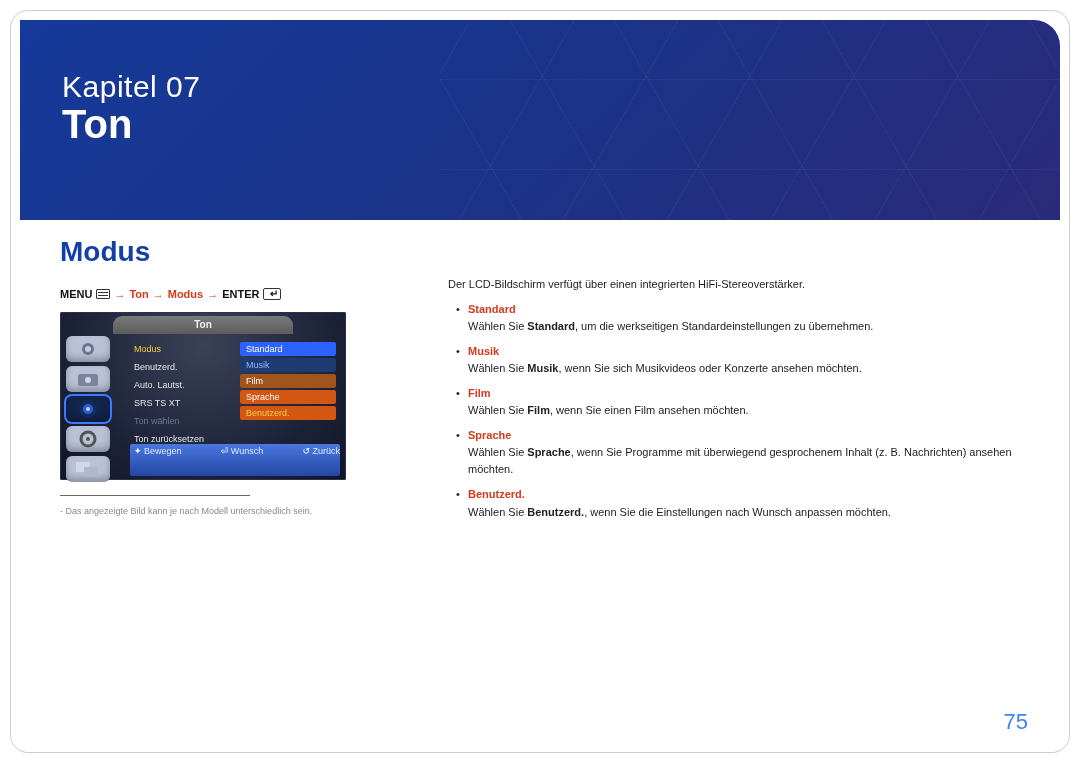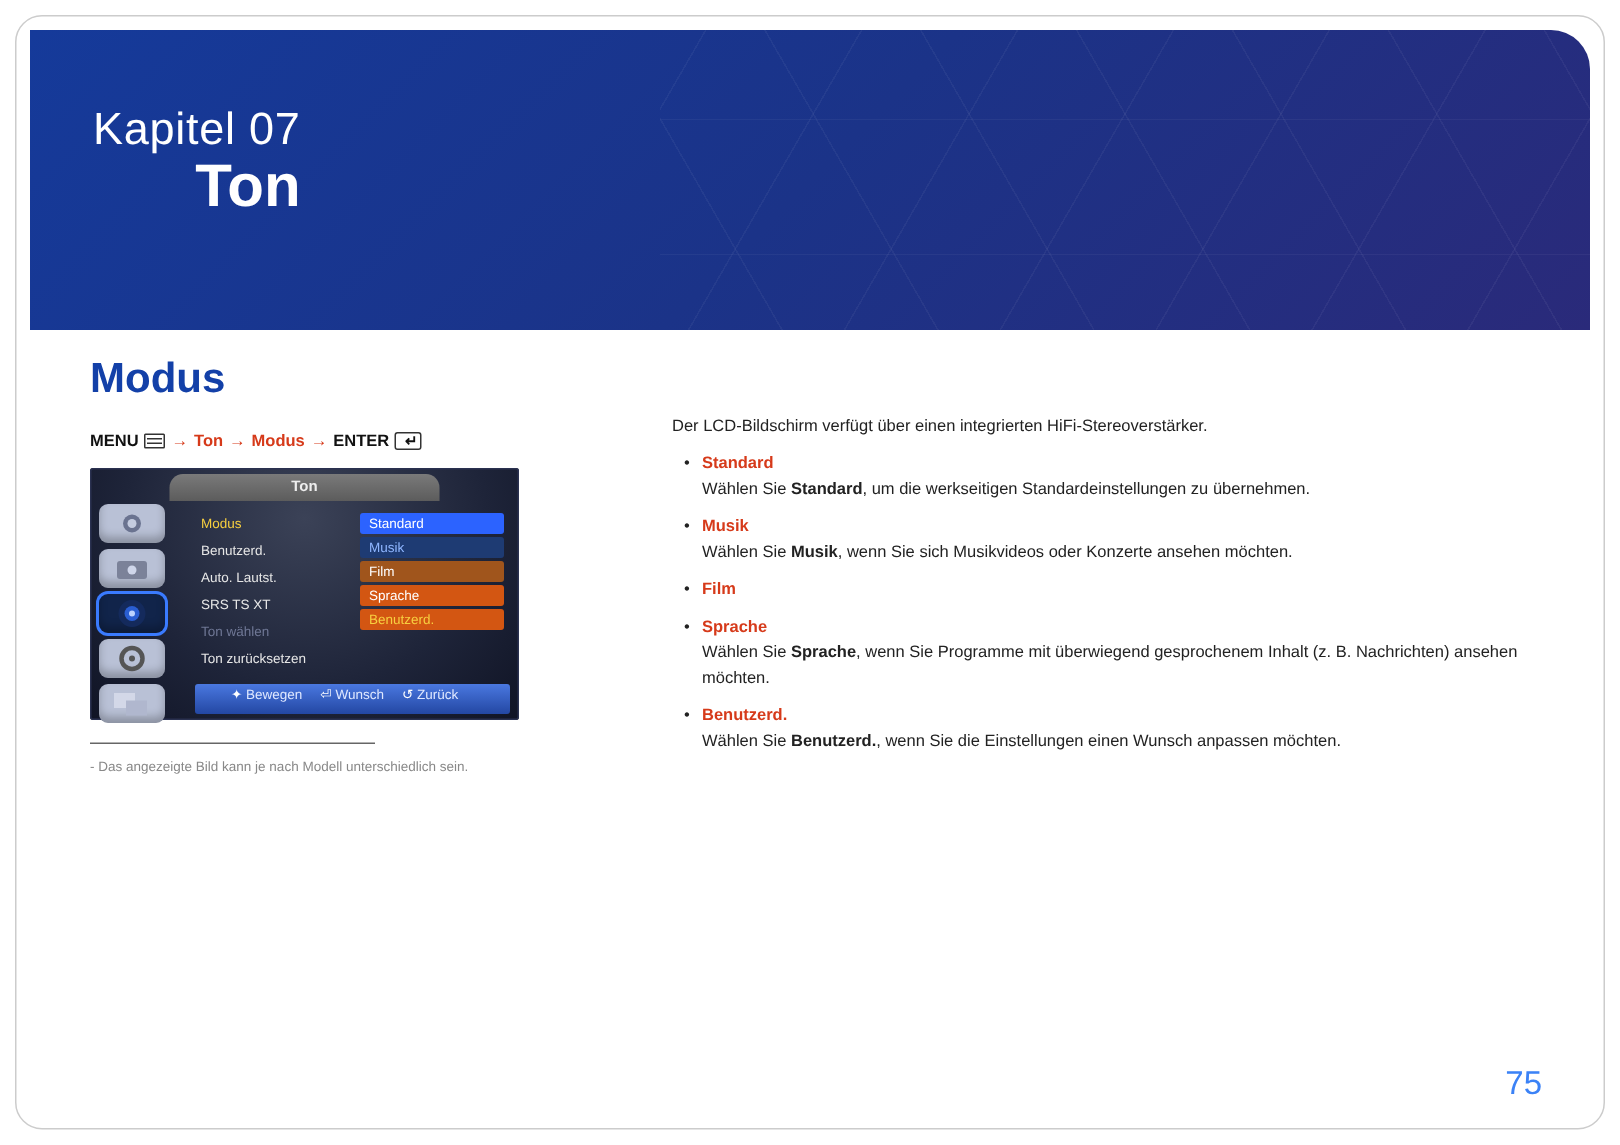--- a/index.html
+++ b/index.html
@@ -5,21 +5,20 @@
   * { margin: 0; padding: 0; box-sizing: border-box; }
   body { font-family: Arial, Helvetica, sans-serif; background: #fff; width: 1080px; height: 763px; position: relative; overflow: hidden; }
 
   .page-border { position: absolute; top: 10px; left: 10px; right: 10px; bottom: 10px; border: 1px solid #ccc; border-radius: 18px; }
 
   .hero {
     position: absolute; top: 20px; left: 20px; right: 20px; height: 200px;
     background: linear-gradient(135deg, #153a9a 0%, #1b3388 50%, #2a2a7a 100%);
     border-top-right-radius: 26px;
     overflow: hidden;
-    text-align: right;
   }
   .hero-cubes {
     position: absolute; right: 0; top: -40px; width: 620px; height: 280px;
     background-image:
       repeating-linear-gradient(60deg, rgba(255,255,255,.08) 0 1px, transparent 1px 90px),
       repeating-linear-gradient(-60deg, rgba(255,255,255,.08) 0 1px, transparent 1px 90px),
       repeating-linear-gradient(0deg, rgba(255,255,255,.08) 0 1px, transparent 1px 90px);
     opacity:.6;
   }
   .hero-text { position: absolute; left: 42px; top: 50px; color: #fff; }
@@ -57,21 +56,21 @@
   .osd-list .row { height:14px; line-height:14px; padding-left:4px; color:#e6e6e6; font-size:9px; white-space:nowrap; }
   .osd-list .row.sel { color:#f7cf3f; }
   .osd-list .row.dis { color:#6f7795; }
   .osd-vals { position:absolute; left:180px; top:30px; width:96px; display:flex; flex-direction:column; gap:2px; }
   .osd-val { height:14px; line-height:14px; padding-left:6px; font-size:9px; border-radius:2px; }
   .osd-val.sel { background:#2c63ff; color:#fff; }
   .osd-val.musik { background:#1e3b73; color:#8fb6ff; }
   .osd-val.film { background:#a0551c; color:#fff; }
   .osd-val.spr { background:#d35612; color:#fff; }
   .osd-val.ben { background:#d35612; color:#f7cf3f; }
-  .osd-bottom { position:absolute; left:70px; right:6px; bottom:4px; height:20px; line-height:15px; background:linear-gradient(#4a78e0,#2347a3); border-radius:2px; padding-left:24px; font-size:9px; color:#dfe8ff; display:flex; gap:12px; }
+  .osd-bottom { position:absolute; left:70px; right:6px; bottom:4px; height:32px; line-height:15px; background:linear-gradient(#4a78e0,#2347a3); border-radius:2px; padding-left:4px; font-size:9px; color:#dfe8ff; display:flex; gap:12px;justify-content:space-between; }
   .osd-bottom span.g { color:#fff; }
 
   .osd-footnote-rule { position:absolute; left:60px; top:495px; width:190px; border-top:1px solid #666; }
   .osd-footnote { position:absolute; left:48px; top:506px; width:300px; font-size:9px; color:#888;margin-left:12px; }
 
   
   .content { position:absolute; left:448px; top:276px; right:60px; font-size:11px; color:#222; line-height:1.55; }
   .content p.intro { margin-bottom:8px; }
   .content .item { position:relative; padding-left:20px; margin-bottom:8px; }
   .content .item::before { content:"•"; position:absolute; left:8px; top:0; color:#222; }
@@ -173,30 +172,33 @@
 
   <div class="item">
     <span class="label">Musik</span>
     <span class="body">
       <span>Wählen Sie </span><b>Musik</b><span>, wenn Sie sich Musikvideos oder Konzerte ansehen möchten.</span>
     </span>
   </div>
 
   <div class="item">
     <span class="label">Film</span>
+    <span class="body">
+      <span>Wählen Sie </span><b>Film</b><span>, wenn Sie einen Film ansehen möchten.</span>
+    </span>
   </div>
 
   <div class="item">
     <span class="label">Sprache</span>
     <span class="body">
       <span>Wählen Sie </span><b>Sprache</b><span>, wenn Sie Programme mit überwiegend gesprochenem Inhalt (z. B. Nachrichten) ansehen möchten.</span>
     </span>
   </div>
 
   <div class="item">
     <span class="label">Benutzerd.</span>
     <span class="body">
-      <span>Wählen Sie </span><b>Benutzerd.</b><span>, wenn Sie die Einstellungen einen Wunsch anpassen möchten.</span>
+      <span>Wählen Sie </span><b>Benutzerd.</b><span>, wenn Sie die Einstellungen nach Wunsch anpassen möchten.</span>
     </span>
   </div>
 </div>
 
 <div class="pagenum">75</div>
 
 </body></html>

